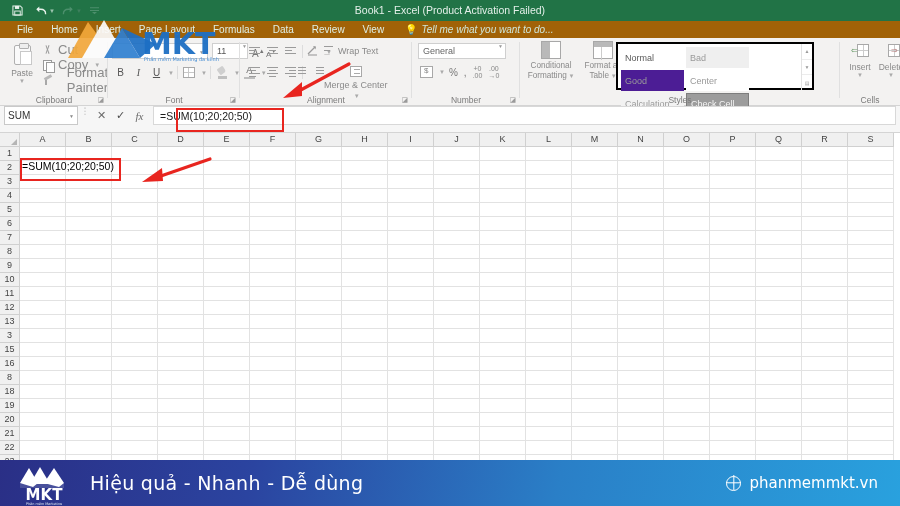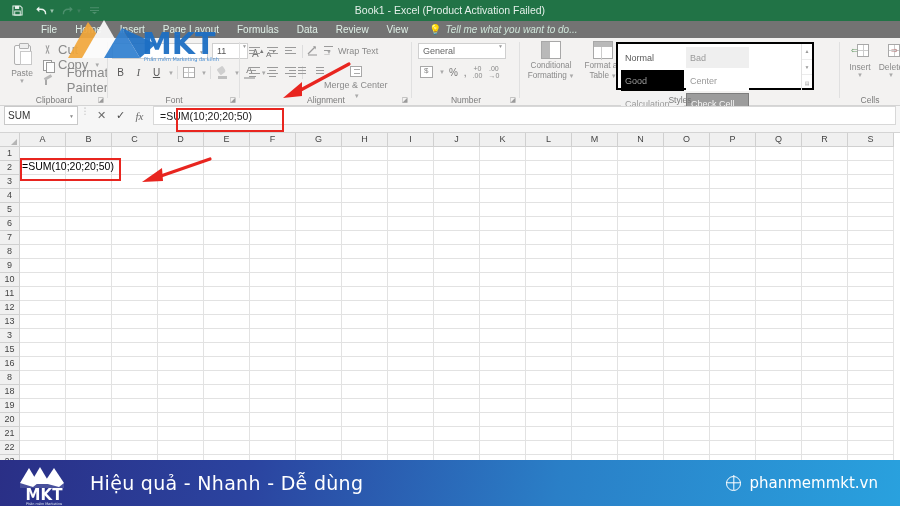--- a/index.html
+++ b/index.html
@@ -26,22 +26,21 @@
   .qat-caret.dim { color: #3f7f5e; }
   .title-text {
     position: absolute; left: 0; top: 0; width: 900px; height: 21px;
     text-align: center; line-height: 21px;
     color: #e4efe9; font-size: 10.5px;
   }
 
   
   .tabstrip {
     position: absolute; left: 0; top: 21px; width: 900px; height: 17px;
-    background: #737373;
-    padding-left: 24px;
+    background: #a16207;
   }
   .tabs { display: flex; align-items: center; height: 17px; padding-left: 8px; }
   .tab {
     color: #dff0e7; font-size: 10px; padding: 0 9px; height: 17px; line-height: 17px;
     white-space: nowrap;
   }
   .tell-me {
     display: flex; align-items: center; gap: 4px;
     color: #cfe6da; font-size: 10px; padding-left: 12px; font-style: italic;
   }
@@ -211,21 +210,21 @@
     border: 2px solid #000000; background: #fff; display: flex; flex-wrap: wrap;
     padding: 2px;
   }
   .sty {
     width: 63px; height: 21px; margin: 1px;
     display: flex; align-items: center; padding-left: 4px;
     font-size: 9px; color: #9a9a9a; white-space: nowrap; overflow: hidden;
   }
   .sty.normal { background: #fff; color: #5a5a5a; }
   .sty.bad { background: #efefef; }
-  .sty.good { background: #000000; }
+  .sty.good { background: #4c1d95; }
   .sty.neutral { background: #fff; }
   .sty.calculation { background: #f2f2f2; }
   .sty.checkcell { background: #9c9c9c; color: #f4f4f4; border: 1.5px solid #7d7d7d; }
   .gal-scroll {
     position: absolute; right: 0; top: 0; width: 11px; height: 46px;
     display: flex; flex-direction: column; justify-content: space-between;
     border-left: 1px solid #e2e2e2;
   }
   .gs {
     flex: 1; display: flex; align-items: center; justify-content: center;

